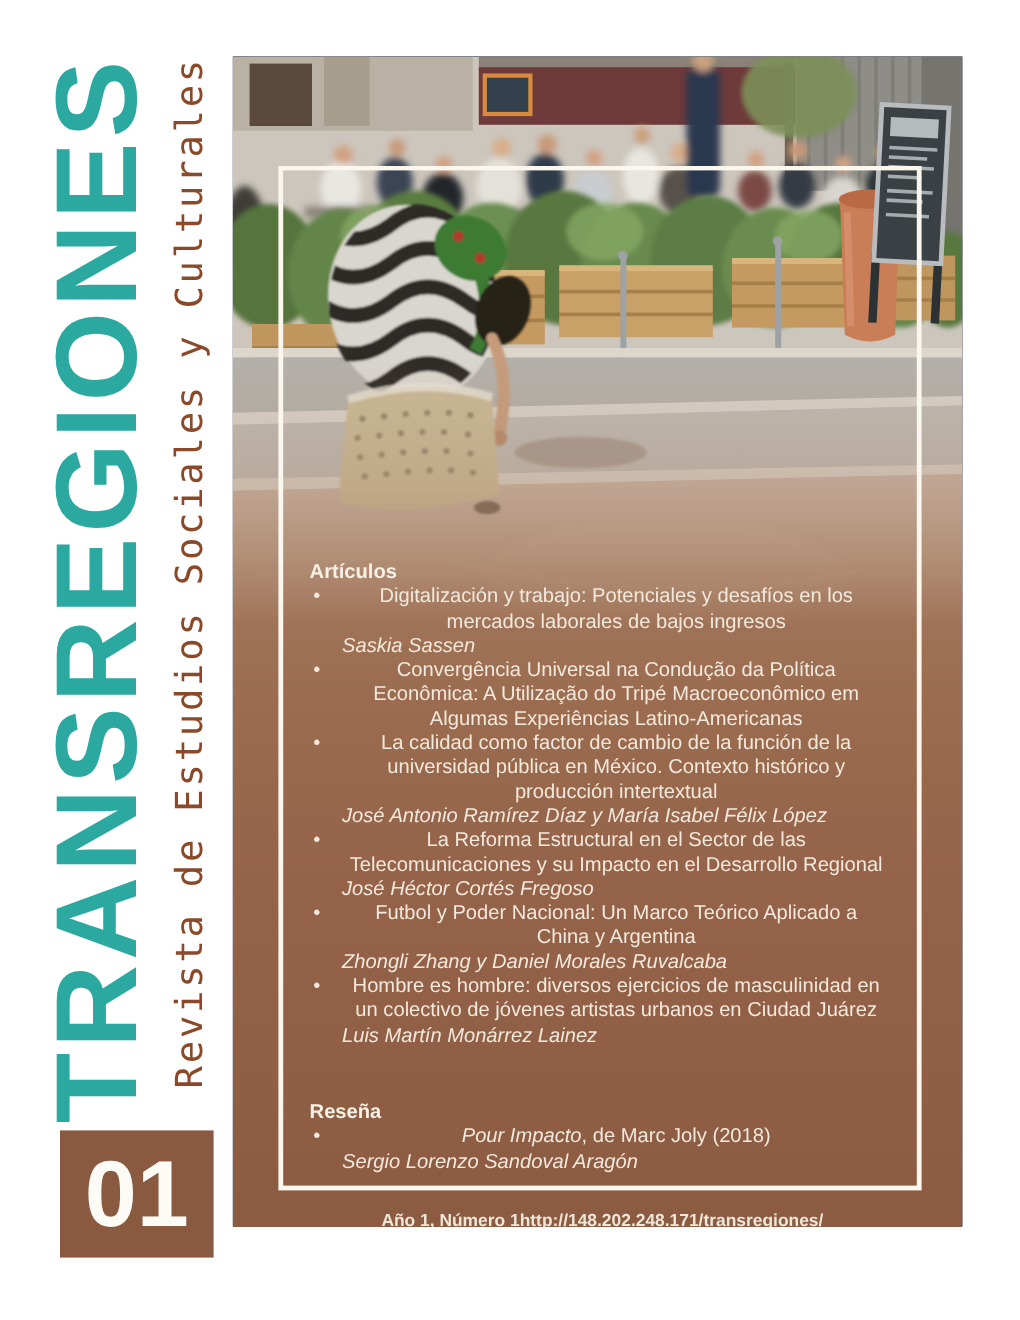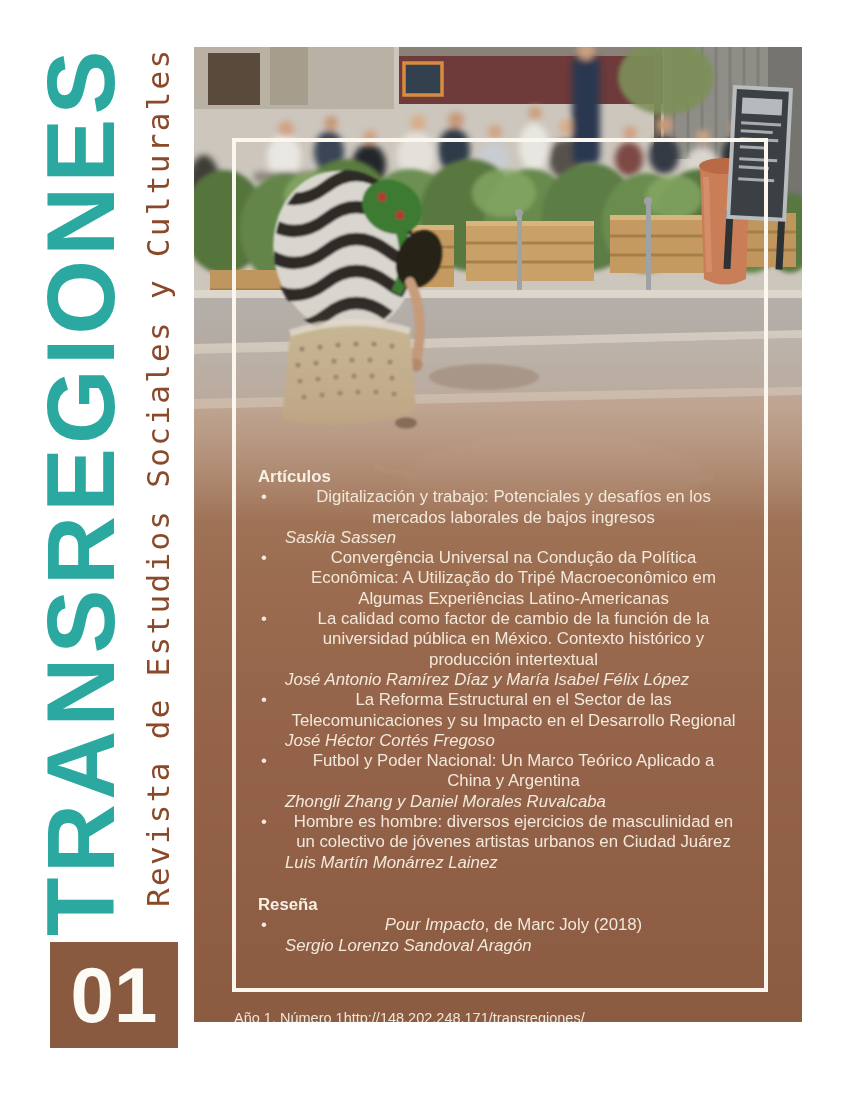--- a/index.html
+++ b/index.html
@@ -24,24 +24,24 @@
   
   .toc{position:absolute;left:64px;top:420px;width:484px;color:#F2E9DC;
        font-size:16.8px;line-height:20.3px;}
   .toc .heading{font-weight:700;color:#F7F0E5;}
   .toc ul{list-style:none;margin:0;padding:0;}
   .toc li{position:relative;padding-left:27px;}
   .toc li::before{content:"\2022";position:absolute;left:3px;top:0;}
   .atitle{white-space:pre-line;text-align:center;}
   .author{font-style:italic;}
   .em{font-style:italic;}
-  .resena{margin-top:22px;}
+  .resena{margin-top:44px;}
   
   .footer{position:absolute;left:40px;right:32px;top:963px;display:flex;
-          justify-content:flex-start;font-size:14.5px;font-weight:400;color:#EFE6D7;}
+          justify-content:center;font-size:14.5px;font-weight:700;color:#EFE6D7;}
 </style>
 </head>
 <body>
 
 <div class="page">
 
   <div class="vtitle">TRANSREGIONES</div>
   <div class="vsubtitle">Revista de Estudios Sociales y Culturales</div>
   <div class="issue-box">
     <span>01</span>

